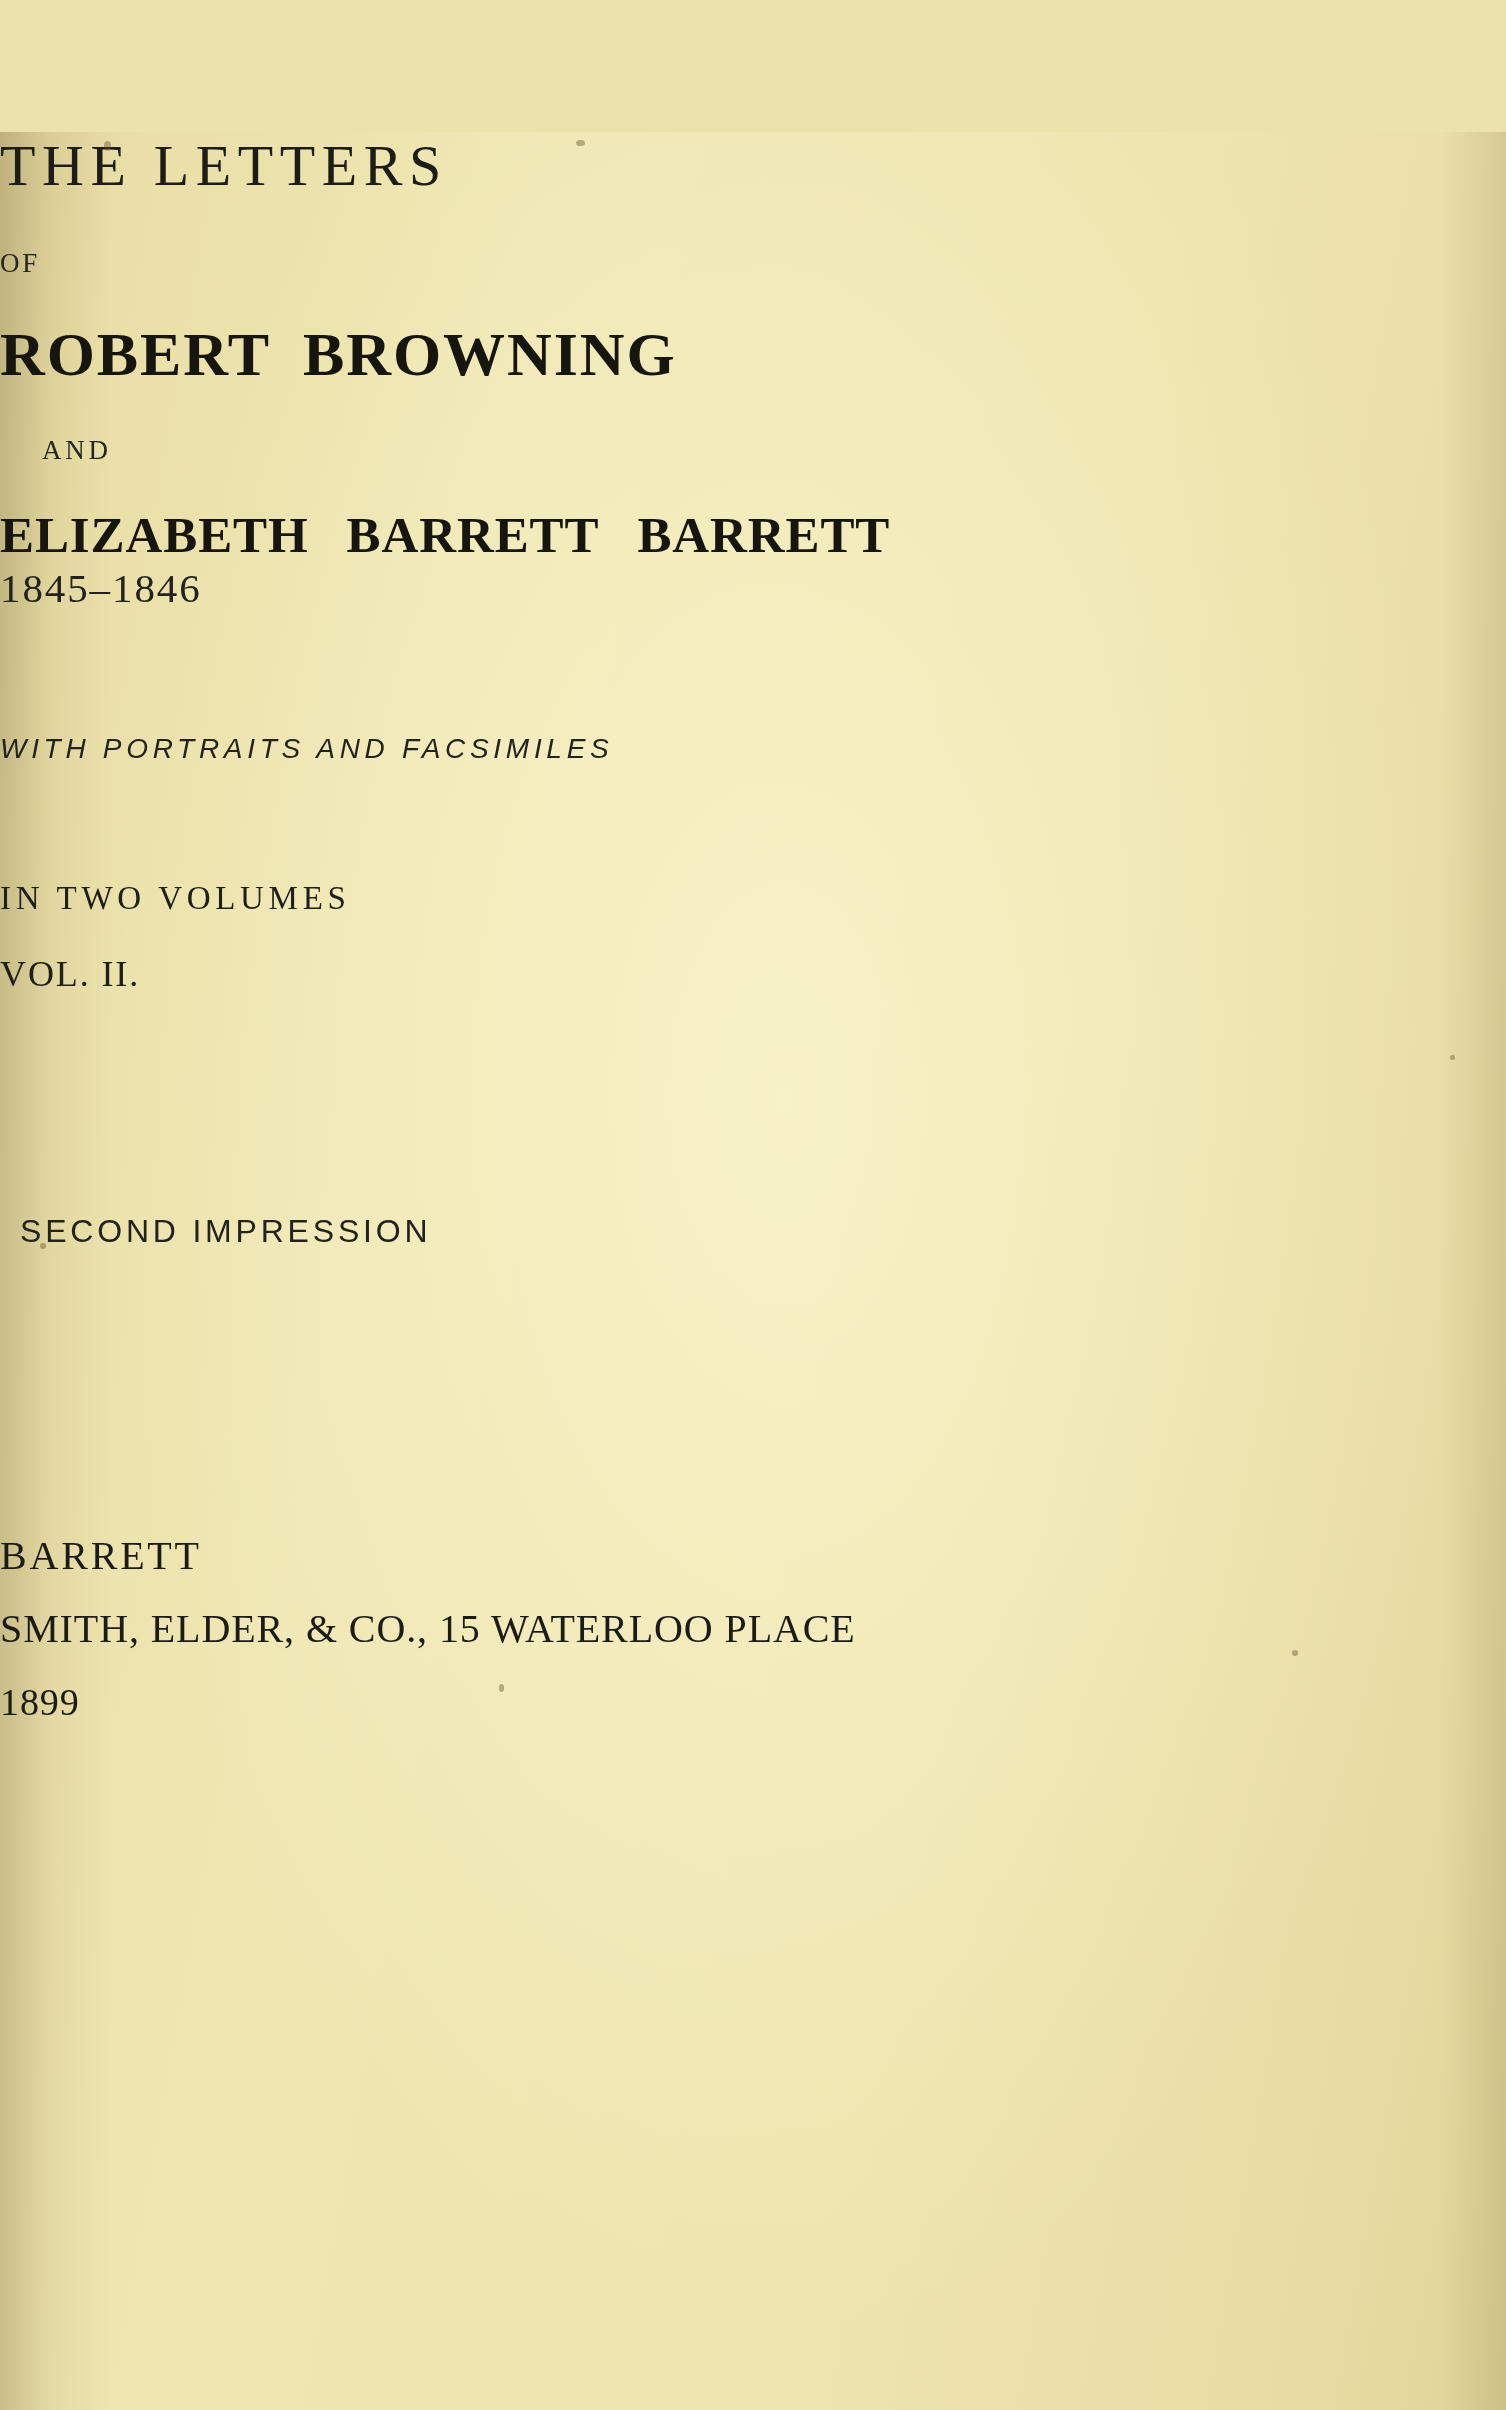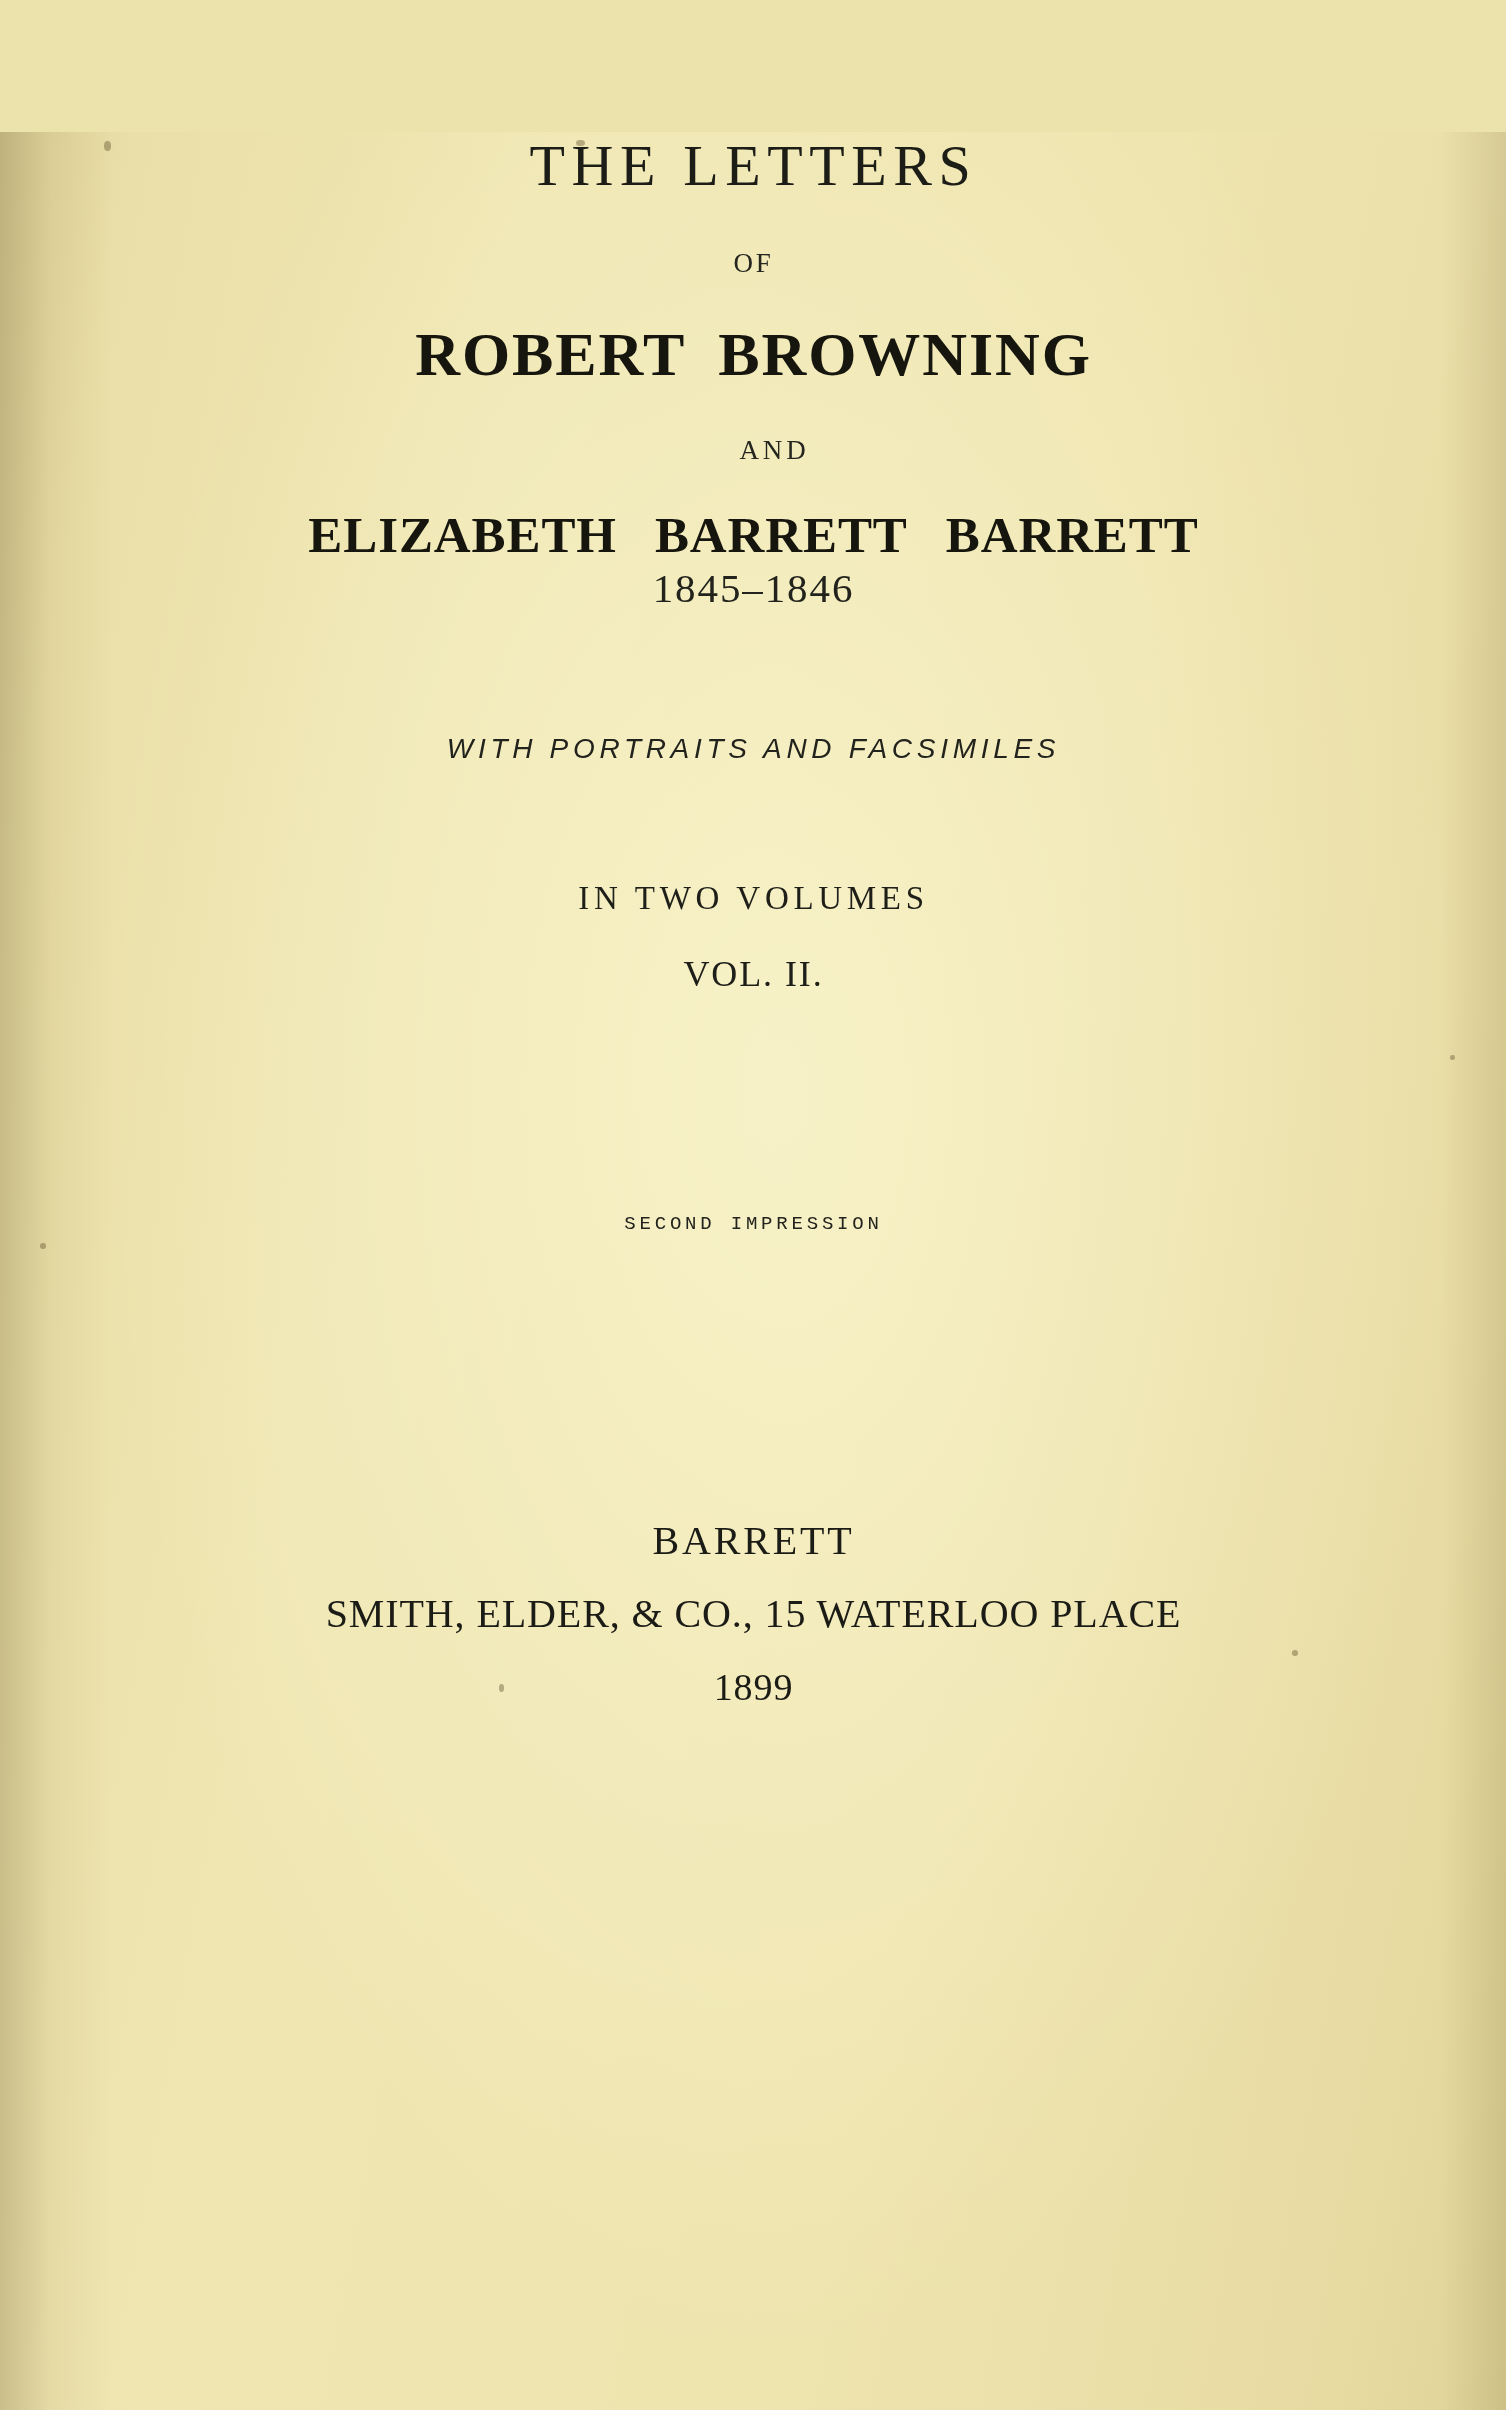--- a/index.html
+++ b/index.html
@@ -40,21 +40,21 @@
     right: 0; top: 0; bottom: 0;
     width: 66px;
     background: linear-gradient(270deg, rgba(120,105,55,0.18) 0%, rgba(0,0,0,0) 100%);
     pointer-events: none;
   }
 
   .content {
     position: relative;
     z-index: 2;
     width: 1507px;
-    text-align: center;
+    text-align: left;
   }
 
   .speck {
     position: absolute;
     background: rgba(90,75,40,0.40);
     border-radius: 50%;
     z-index: 3;
     pointer-events: none;
   }
 
@@ -122,24 +122,25 @@
   }
   .volno {
     margin-top: 36px;
     font-size: 36px;
     letter-spacing: 1.9px;
     color: #1f1f19;
   }
 
   .impression {
     margin-top: 218px;
-    font-size: 19px;
+    font-size: 32px;
     letter-spacing: 3.8px;
-    font-family: Liberation Mono, monospace;
+    font-family: Liberation Sans, sans-serif;
     color: #23231d;
+    padding-left: 20px;
   }
 
   .imprint-city {
     margin-top: 282px;
     font-size: 40px;
     letter-spacing: 2.8px;
     color: #1c1c16;
   }
   .imprint-pub {
     margin-top: 26px;

